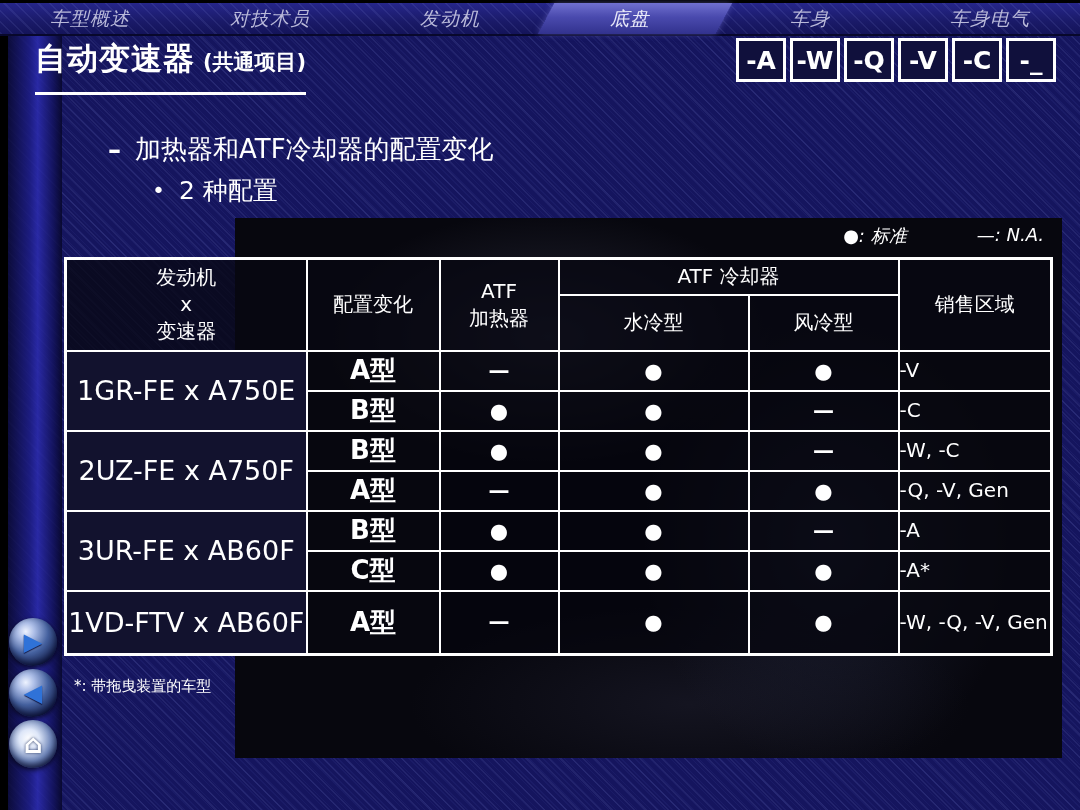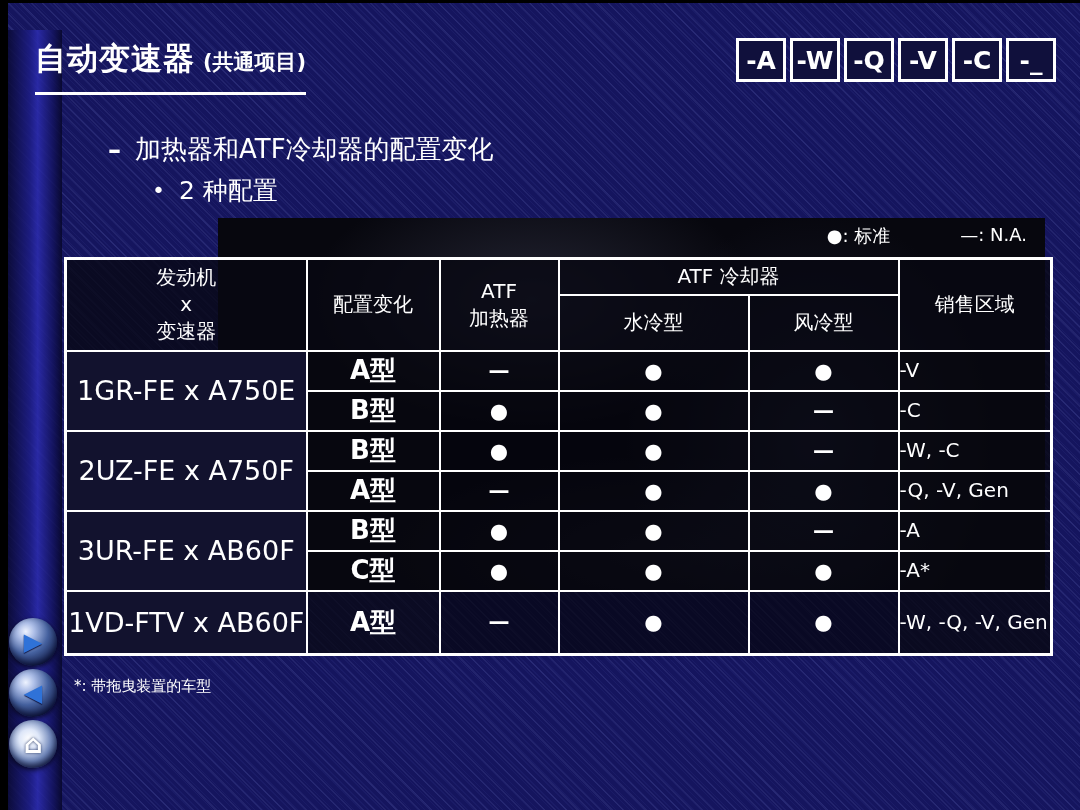--- a/index.html
+++ b/index.html
@@ -50,26 +50,26 @@
   .red-sphere{width:18px;height:18px;border-radius:50%;margin-right:16px;
     background:radial-gradient(circle at 35% 30%, #ffb0a0 0%, #e23522 40%, #8a1410 75%, #4c0a06 100%);
     box-shadow:0 1px 3px rgba(0,0,0,.6);}
   .bullet1-text{font-size:27px;color:#fff;}
   .bullet2{position:absolute;left:108px;top:132px;display:flex;align-items:center;font-size:26px;color:#fff;}
   .dash-marker{margin-right:14px;font-weight:bold;}
   .bullet3{position:absolute;left:152px;top:174px;display:flex;align-items:center;font-size:25px;color:#fff;}
   .dot-marker{margin-right:14px;font-size:22px;}
 
   
-  .photo-area{position:absolute;left:218px;top:218px;width:827px;height:372px;
+  .photo-area{position:absolute;left:235px;top:218px;width:827px;height:540px;
     background:
       radial-gradient(ellipse 320px 180px at 38% 22%, rgba(70,72,95,0.45), transparent 70%),
       radial-gradient(ellipse 260px 320px at 72% 60%, rgba(45,50,78,0.5), transparent 72%),
       radial-gradient(ellipse 400px 140px at 55% 90%, rgba(40,40,60,0.4), transparent 70%),
-      #07070e;}
+      #07070e; font-style: italic;}
   .legend{position:absolute;right:18px;top:6px;display:flex;gap:70px;font-size:18px;color:#fff;}
   .legend-item{white-space:nowrap;}
 
   
   table.spec{position:absolute;left:64px;top:257px;border-collapse:collapse;table-layout:fixed;
     width:986px;border:3px solid #fff;}
   table.spec th, table.spec td{border:2px solid #fff;padding:0;color:#fff;overflow:hidden;}
   table.spec th{font-weight:normal;text-align:center;background:rgba(8,8,18,0.78);font-size:20px;}
   td.engine{background:#12122e;font-size:27px;text-align:center;}
   th.engine-h{background:#10102c;line-height:1.4;}
@@ -94,20 +94,31 @@
   .btn-forward{top:618px;} .btn-back{top:669px;} .btn-home{top:720px;}
 </style>
 </head>
 <body>
 
 <div class="slide">
   <div class="frame-top"></div>
   <div class="frame-left"></div>
   <div class="pillar"></div>
 
+  <div class="navbar">
+    <div class="active-tab-bg"></div>
+    <div class="nav-tabs">
+      <div class="nav-tab">车型概述</div>
+      <div class="nav-tab">对技术员</div>
+      <div class="nav-tab">发动机</div>
+      <div class="nav-tab active">底盘</div>
+      <div class="nav-tab">车身</div>
+      <div class="nav-tab">车身电气</div>
+    </div>
+  </div>
 
   <div class="title-wrap">
     <span class="title-underline">
       <span class="page-title">自动变速器</span><span class="page-subtitle">(共通项目)</span>
     </span>
   </div>
   <div class="region-buttons">
     <div class="region-btn">-A</div>
     <div class="region-btn">-W</div>
     <div class="region-btn">-Q</div>

